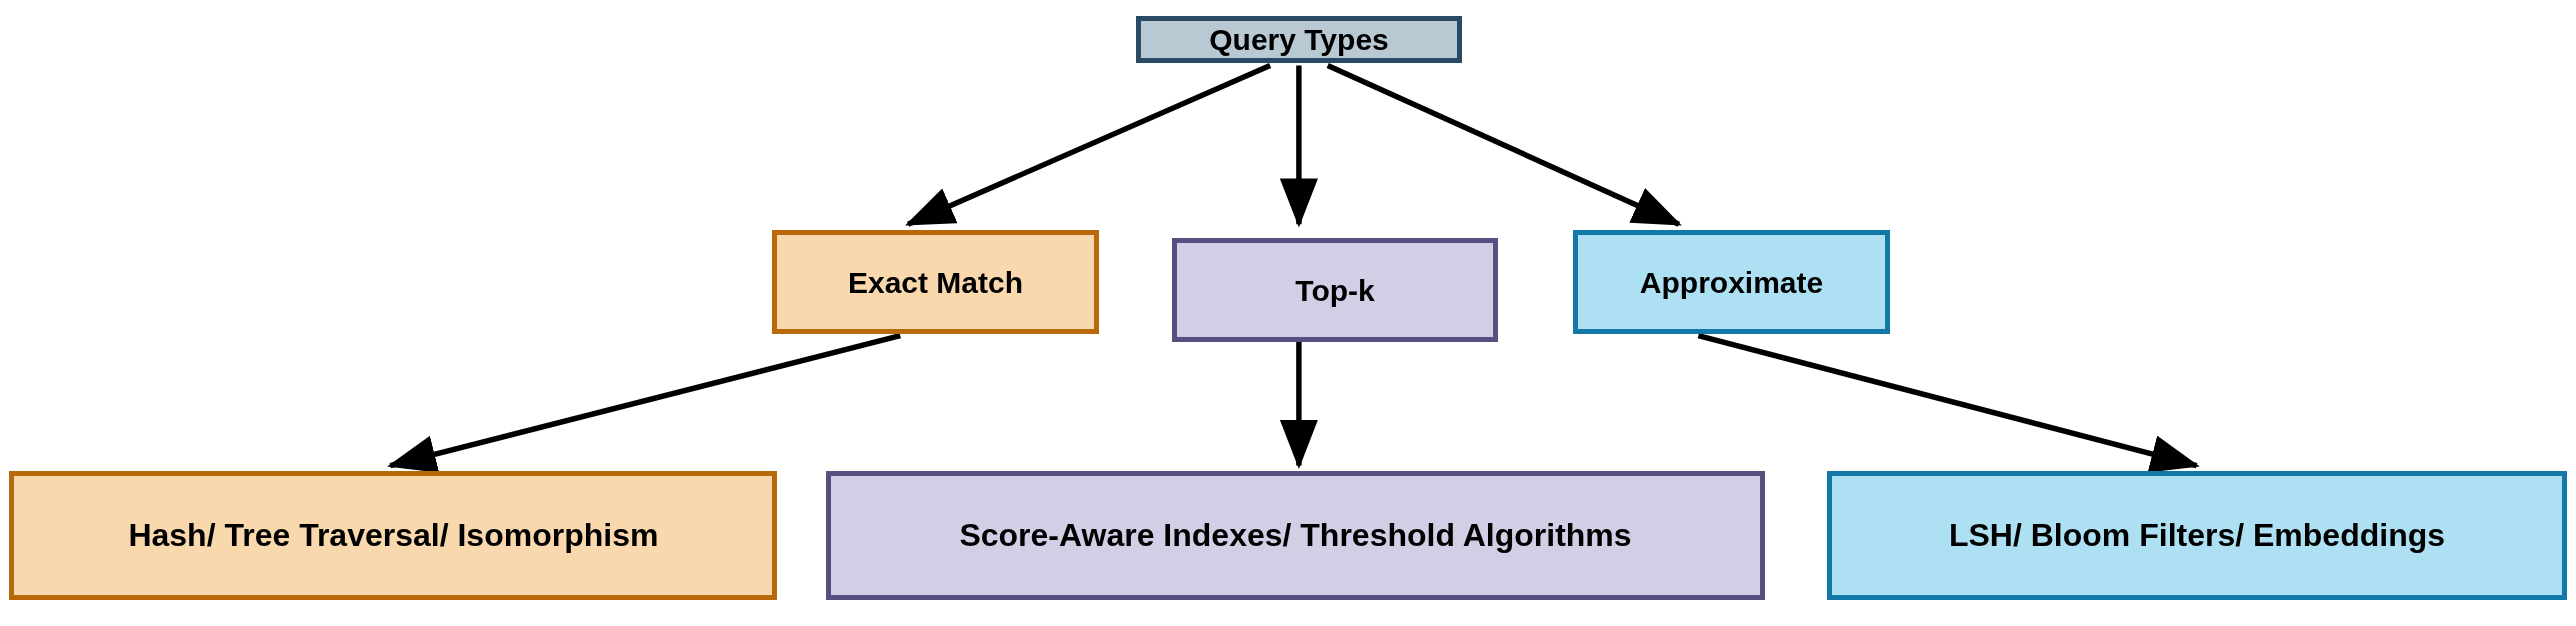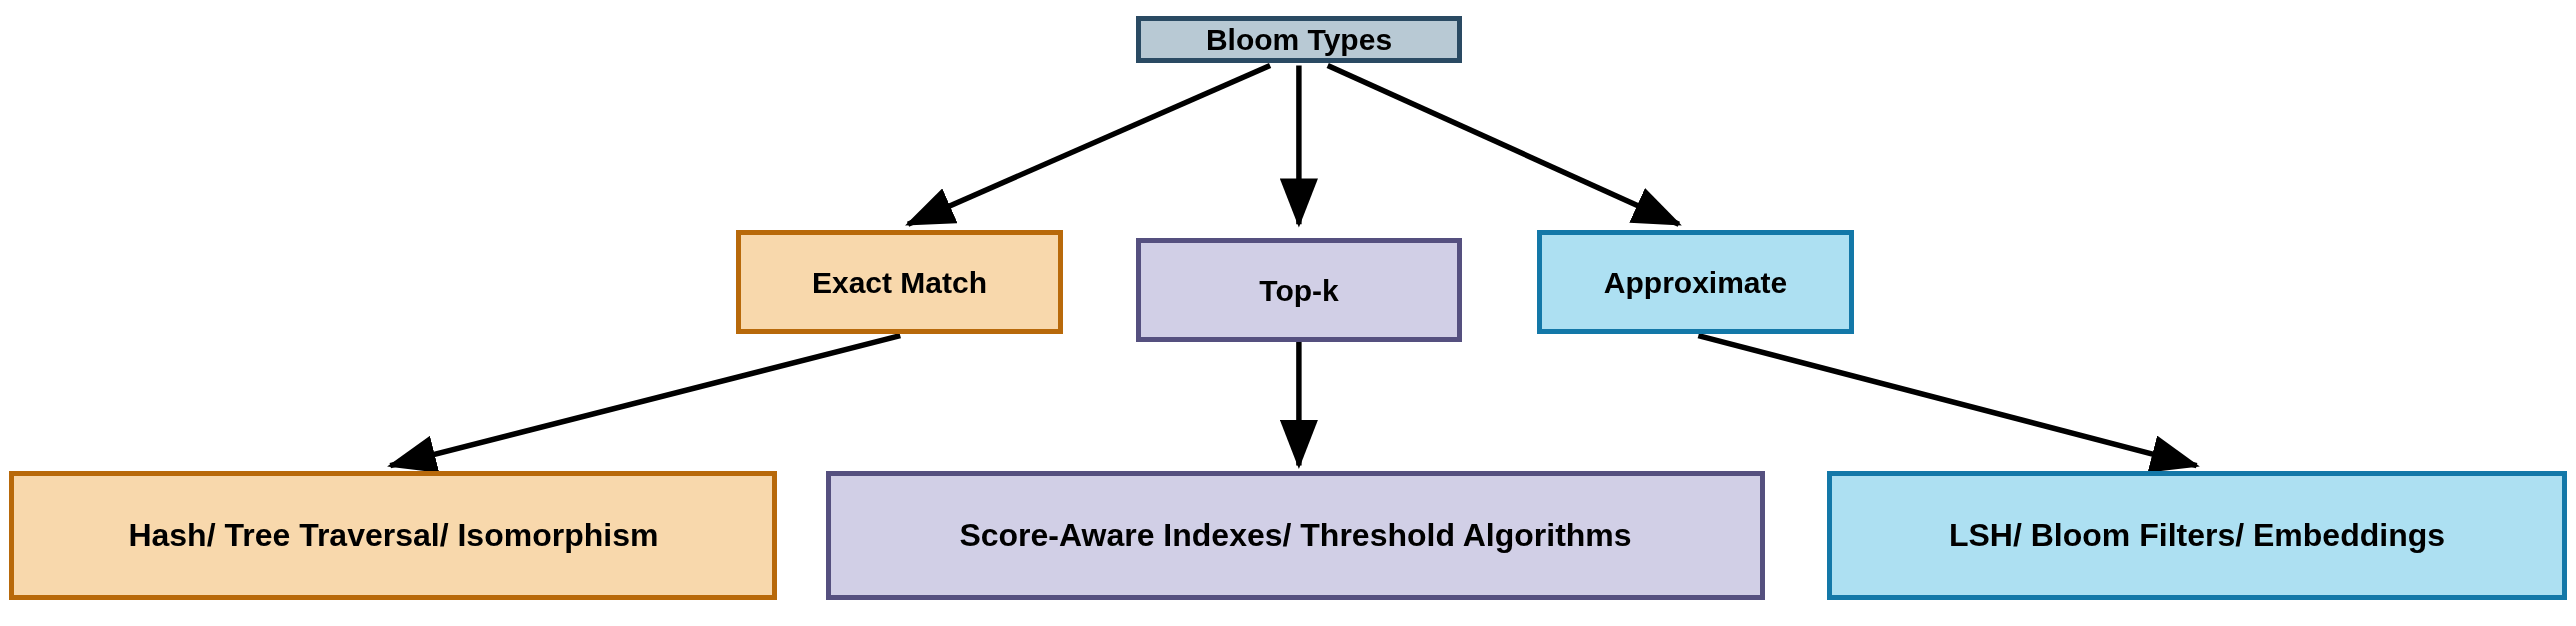--- a/index.html
+++ b/index.html
@@ -38,21 +38,21 @@
   
   .node.root {
     left: 1136px; top: 16.4px;
     width: 326px; height: 47px;
     background: #b8c9d4;
     border: 5.5px solid #2a4a63;
     font-size: 30px;
   }
 
   
-  .node.mid { height: 104px; font-size: 30px; }
+  .node.mid { height: 104px; font-size: 30px; margin-left: 36px; }
   .node.mid.exact {
     left: 736px; top: 230px; width: 327px;
     background: #f8d8ac;
     border: 5.5px solid #b8690a;
   }
   .node.mid.topk {
     left: 1136px; top: 238px; width: 326px;
     background: #d1cfe6;
     border: 5.5px solid #55507f;
   }
@@ -99,21 +99,21 @@
     <line x1="1704" y1="84" x2="2155" y2="288" stroke="#000000" stroke-width="7" marker-end="url(#arrowhead)"></line>
 
     <line x1="1155" y1="431" x2="500" y2="598" stroke="#000000" stroke-width="7" marker-end="url(#arrowhead)"></line>
 
     <line x1="1667" y1="431" x2="1667" y2="598" stroke="#000000" stroke-width="7" marker-end="url(#arrowhead)"></line>
 
     <line x1="2180" y1="431" x2="2820" y2="598" stroke="#000000" stroke-width="7" marker-end="url(#arrowhead)"></line>
   </svg>
 
   <div class="node root">
-    <span>Bloom Types</span>
+    <span>Query Types</span>
   </div>
 
   <div class="node mid exact">
     <span>Exact Match</span>
   </div>
 
   <div class="node mid topk">
     <span>Top-k</span>
   </div>
 

